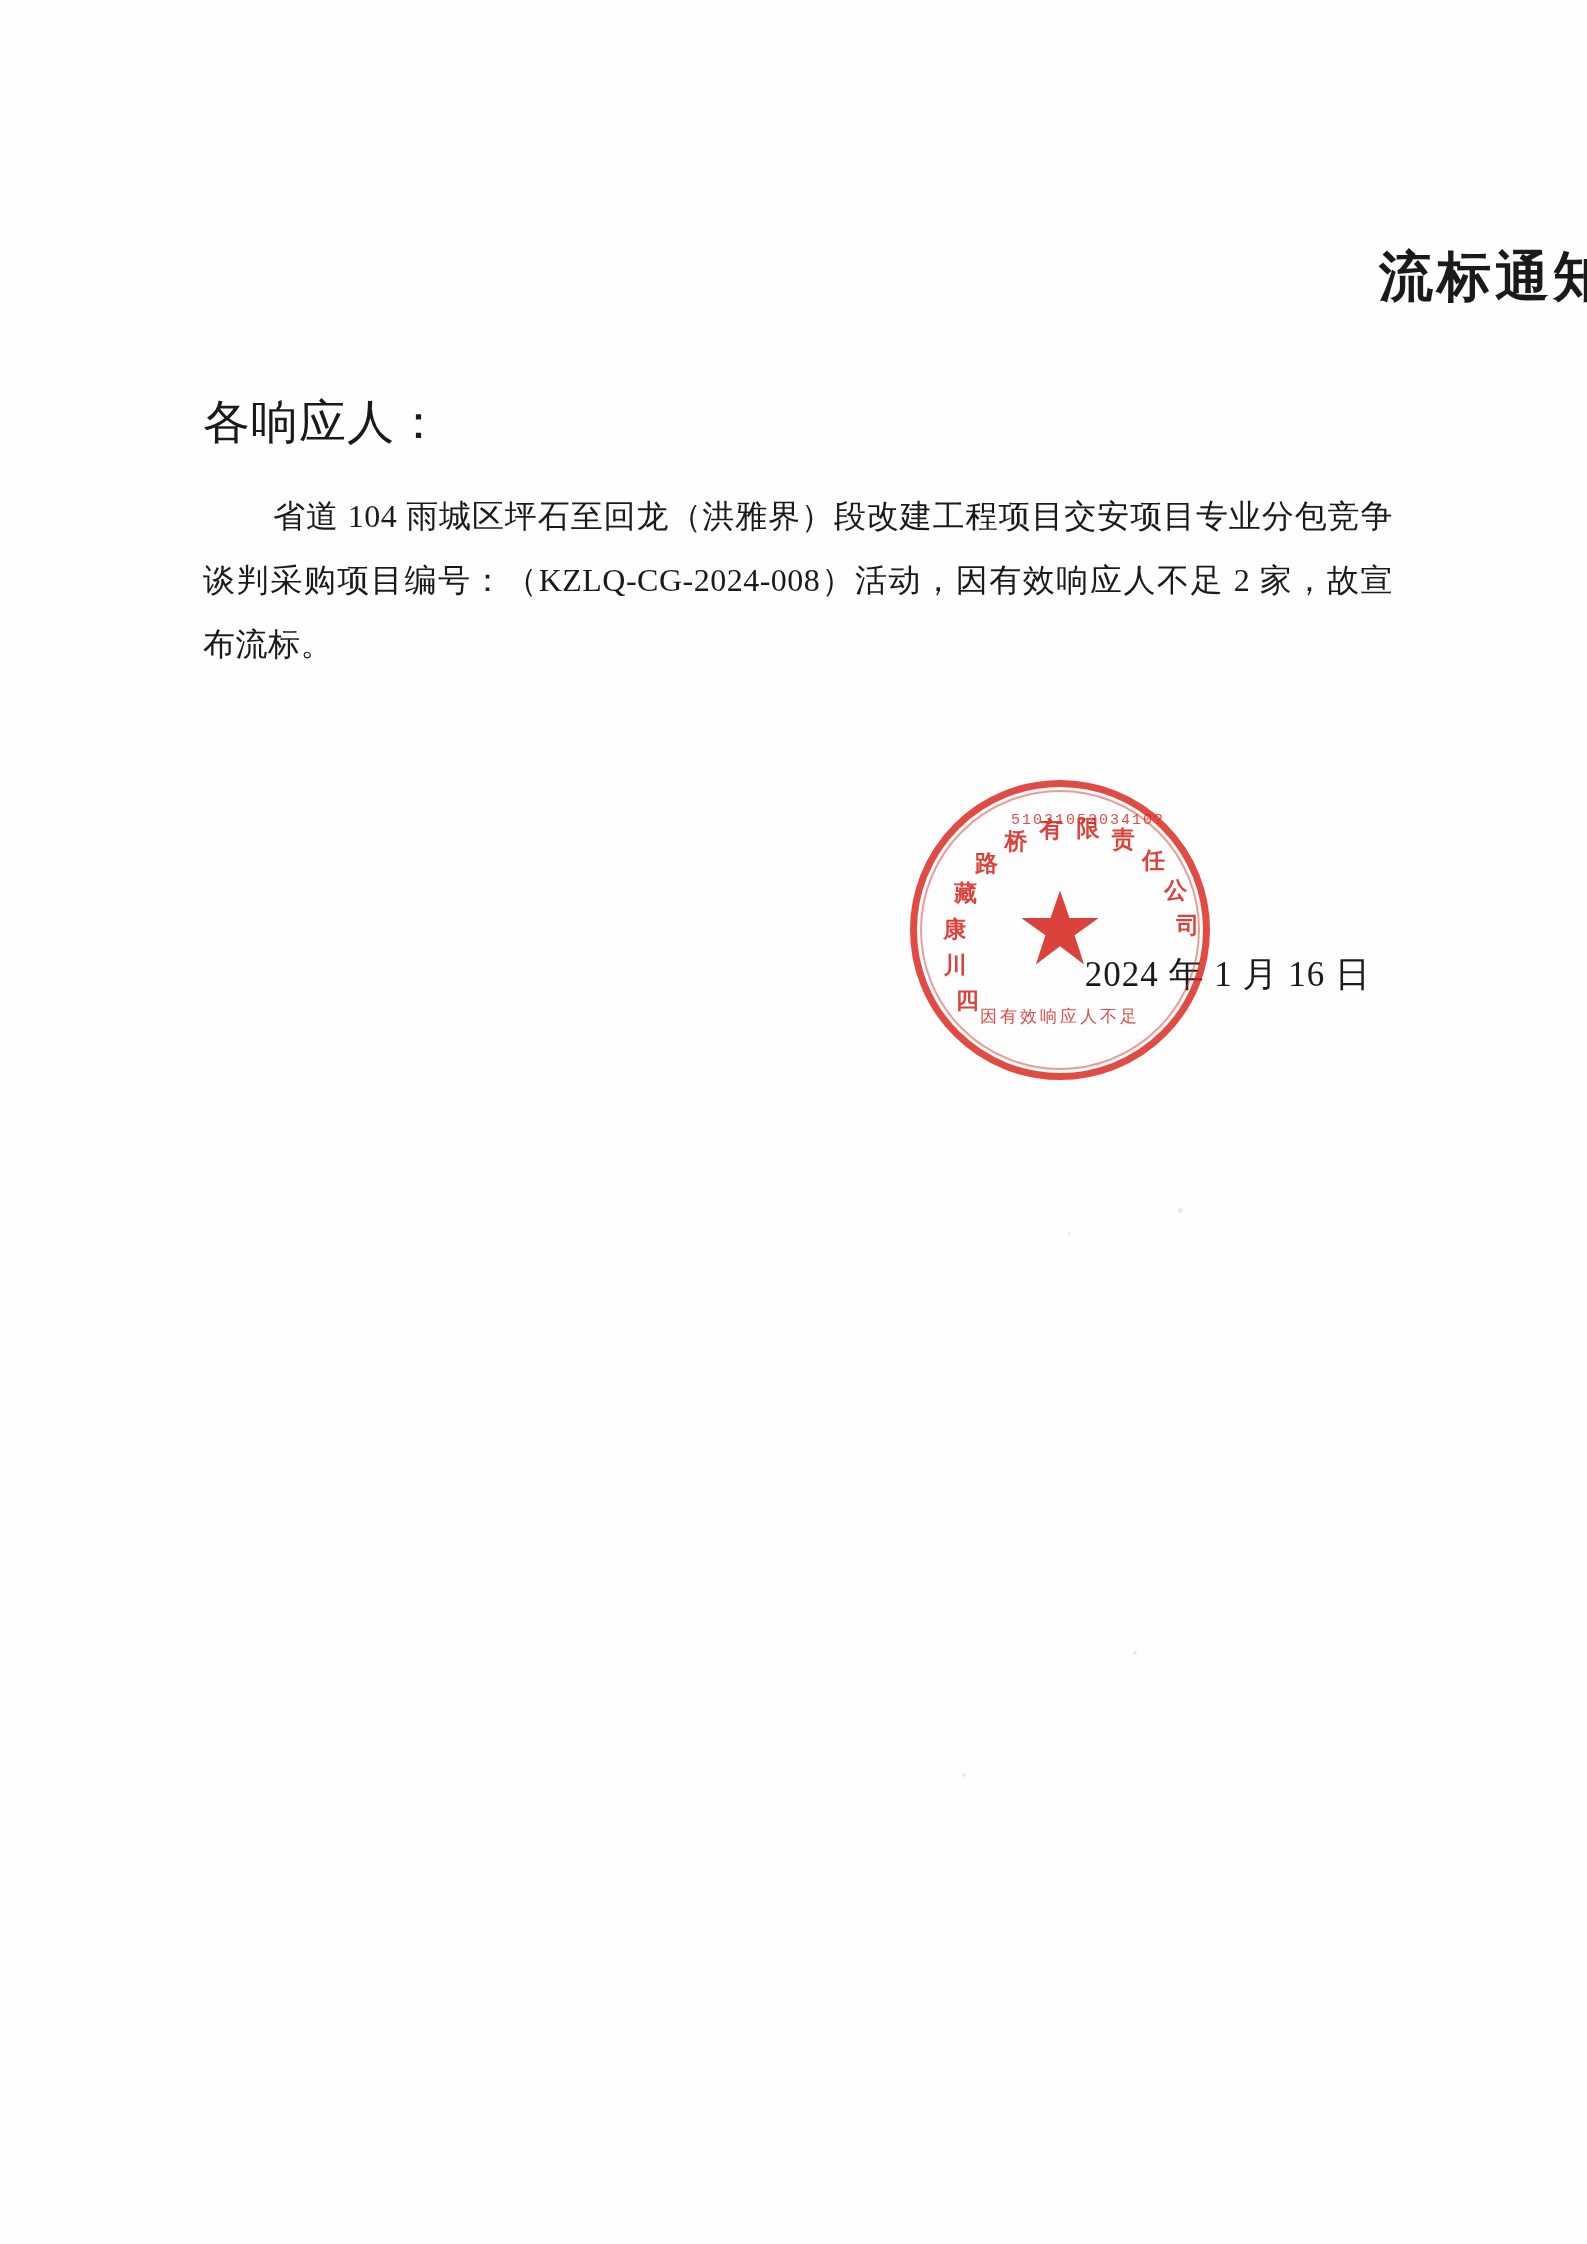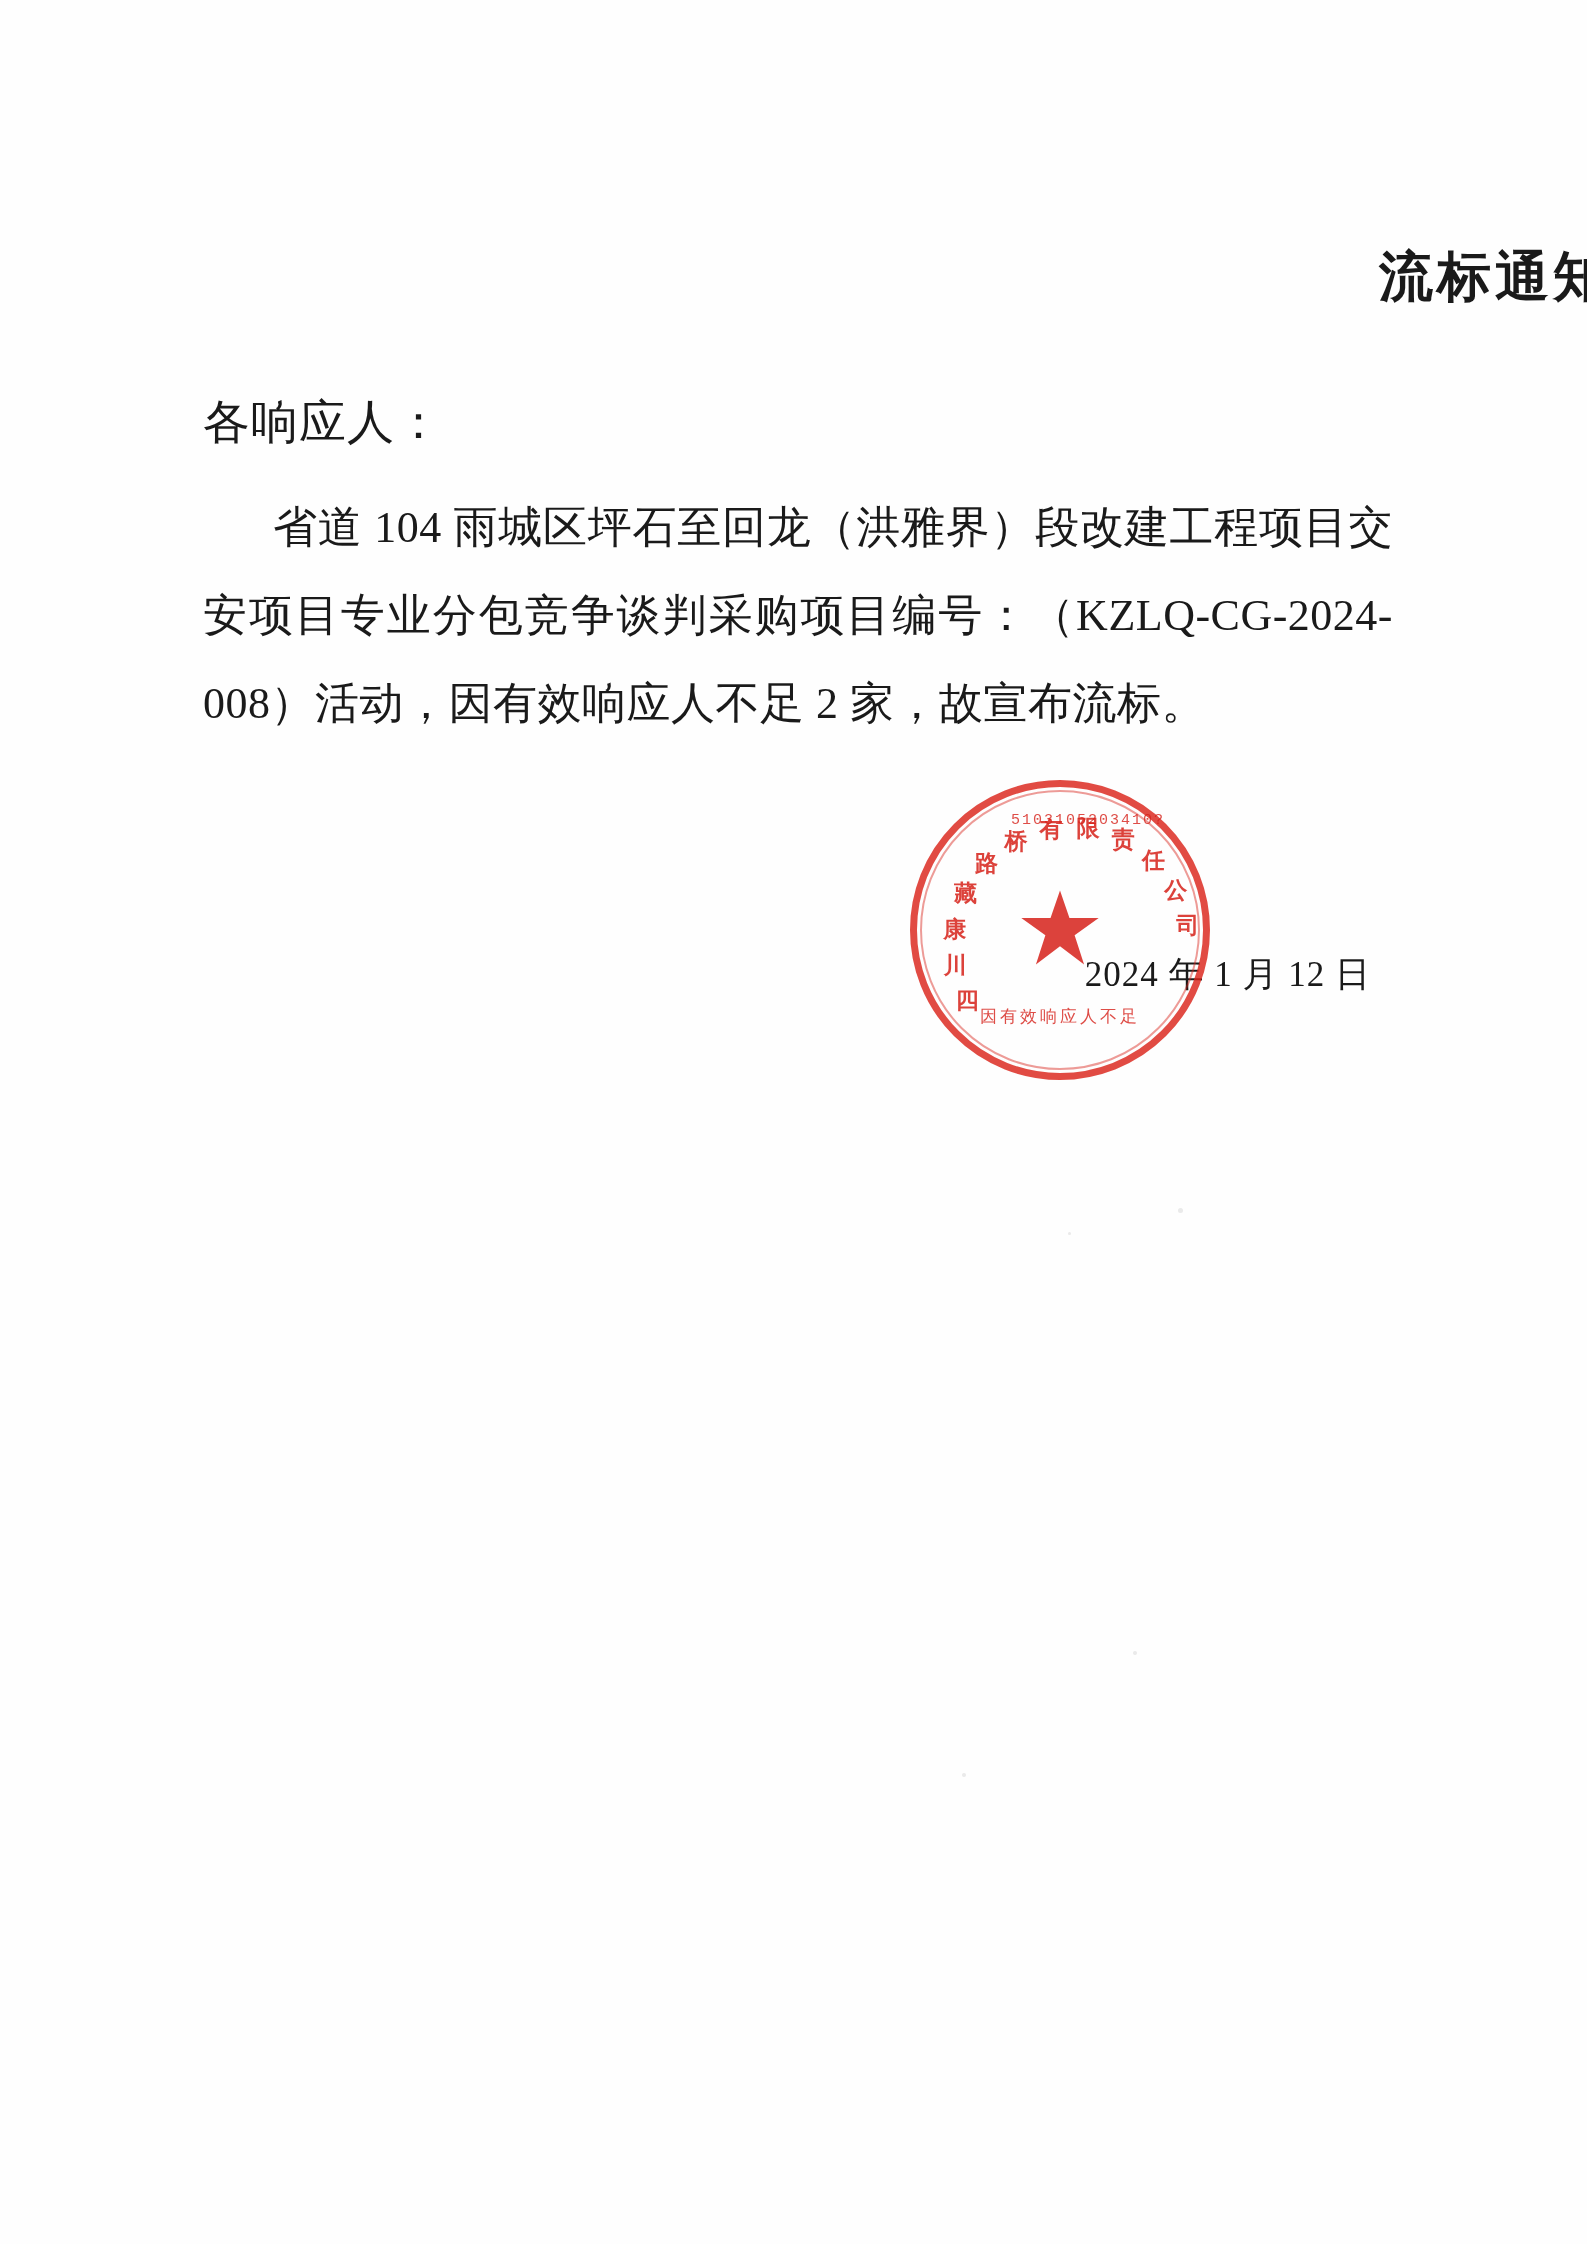--- a/index.html
+++ b/index.html
@@ -43,21 +43,21 @@
     left: 203px;
     width: 1190px;
   }
   .salutation {
     font-size: 47px;
     line-height: 1.4;
     letter-spacing: 1px;
   }
   .para {
     margin-top: 28px;
-    font-size: 44px;
+    font-size: 32px;
     line-height: 2.0;
     text-align: justify;
     text-justify: inter-ideograph;
     text-indent: 70px;
     letter-spacing: 0.5px;
   }
   .signature-block {
     position: absolute;
     top: 800px;
     left: 203px;
@@ -156,21 +156,21 @@
   <div class="speckle" style="left:1068px;top:1232px;width:3px;height:3px;"></div>
 
   <h1 class="doc-title">流标通知</h1>
 
   <div class="body-block">
     <div class="salutation">各响应人：</div>
     <div class="para">省道 104 雨城区坪石至回龙（洪雅界）段改建工程项目交安项目专业分包竞争谈判采购项目编号：（KZLQ-CG-2024-008）活动，因有效响应人不足 2 家，故宣布流标。</div>
   </div>
 
   <div class="signature-block">
-    <div class="sig-date">2024 年 1 月 12 日</div>
+    <div class="sig-date">2024 年 1 月 16 日</div>
   </div>
 
   <div class="seal">
     <div class="seal-ring"></div>
     <div class="seal-ring-inner"></div>
     <div class="seal-code">5103105203410?</div>
     <div class="seal-arc-text">
       <span style="transform: rotate(-118deg) translate(0,-118px) rotate(118deg);">四</span>
       <span style="transform: rotate(-100deg) translate(0,-118px) rotate(100deg);">川</span>
       <span style="transform: rotate(-82deg) translate(0,-118px) rotate(82deg);">康</span>

